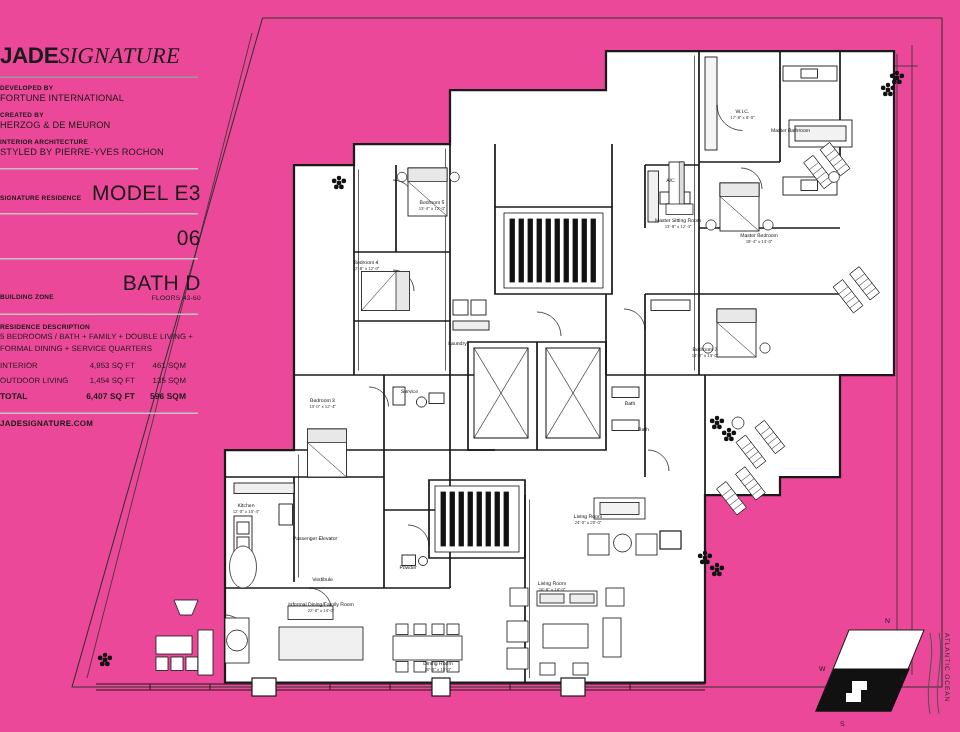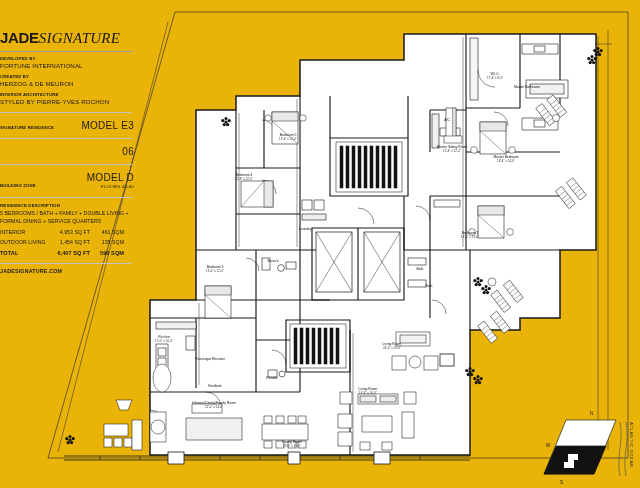--- a/index.html
+++ b/index.html
@@ -1,18 +1,18 @@
 <!DOCTYPE html>
 <html><head>
 <meta charset="utf-8">
 <style>
   html,body{margin:0;padding:0;background:#ffffff;}
   body{width:640px;height:488px;overflow:hidden;
        font-family:"Liberation Sans",sans-serif;color:#1a1a1a;}
-  #page{position:relative;width:640px;height:488px;background:#eab308;}
+  #page{position:relative;width:640px;height:488px;background:#ec4899;}
 
   
   #info{position:absolute;left:-18px;top:30px;width:152px;}
   .brand{font-size:15px;letter-spacing:-0.3px;white-space:nowrap;
          padding-left:18px;line-height:1;}
   .brand .b1{font-weight:700;font-family:"Liberation Sans",sans-serif;}
   .brand .b2{font-family:"Liberation Serif",serif;font-style:italic;
              font-weight:400;font-size:15px;letter-spacing:0.2px;}
   .rule{height:1px;background:#9a9a9a;margin:5px 0 4px 18px;width:132px;}
   .rule.thin{background:#c2c2c2;}
@@ -20,21 +20,21 @@
   .credits{padding-left:18px;margin-top:3px;}
   .cred-h{font-size:4.3px;font-weight:700;letter-spacing:0.15px;
           line-height:1.5;text-transform:uppercase;}
   .cred-v{font-size:6.2px;font-weight:400;letter-spacing:0.1px;
           line-height:1.45;margin-bottom:2.5px;text-transform:uppercase;}
 
   .spec-row{display:flex;justify-content:space-between;align-items:flex-end;
             padding:3.5px 0 2.5px 18px;}
   .spec-lbl{font-size:4.3px;font-weight:700;letter-spacing:0.15px;
             text-transform:uppercase;padding-bottom:1px;}
-  .spec-val{font-size:10px;font-weight:400;letter-spacing:0.3px;
+  .spec-val{font-size:14px;font-weight:400;letter-spacing:0.3px;
             line-height:1;text-align:right;}
   .spec-sub{font-size:4.4px;letter-spacing:0.2px;text-align:right;
             margin-top:1.5px;}
 
   .desc{padding-left:18px;margin-top:4px;}
   .desc-h{font-size:4.4px;font-weight:700;letter-spacing:0.15px;
           text-transform:uppercase;line-height:1.6;}
   .desc-b{font-size:5.2px;letter-spacing:0.05px;line-height:1.6;
           text-transform:uppercase;}
 
@@ -446,21 +446,21 @@
       <div class="spec-lbl"></div>
       <div>
         <div class="spec-val">06</div>
       </div>
     </div>
     <div class="rule thin"></div>
 
     <div class="spec-row">
       <div class="spec-lbl">BUILDING ZONE</div>
       <div>
-        <div class="spec-val">MODEL D</div>
+        <div class="spec-val">BATH D</div>
         <div class="spec-sub">FLOORS 43-60</div>
       </div>
     </div>
     <div class="rule thin"></div>
 
     <div class="desc">
       <div class="desc-h">RESIDENCE DESCRIPTION</div>
       <div class="desc-b">5 BEDROOMS / BATH + FAMILY + DOUBLE LIVING +</div>
       <div class="desc-b">FORMAL DINING + SERVICE QUARTERS</div>
     </div>

